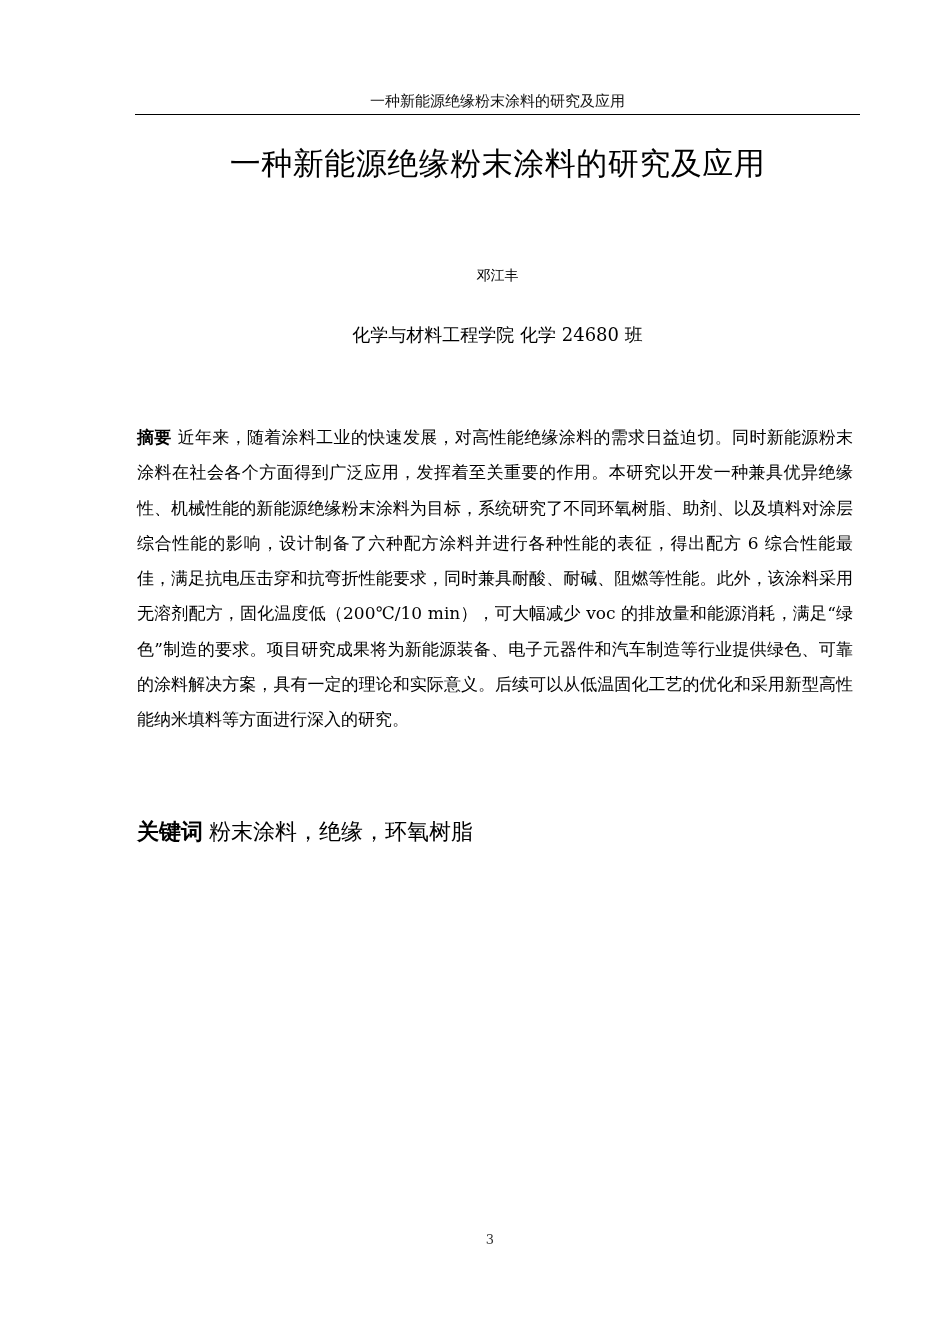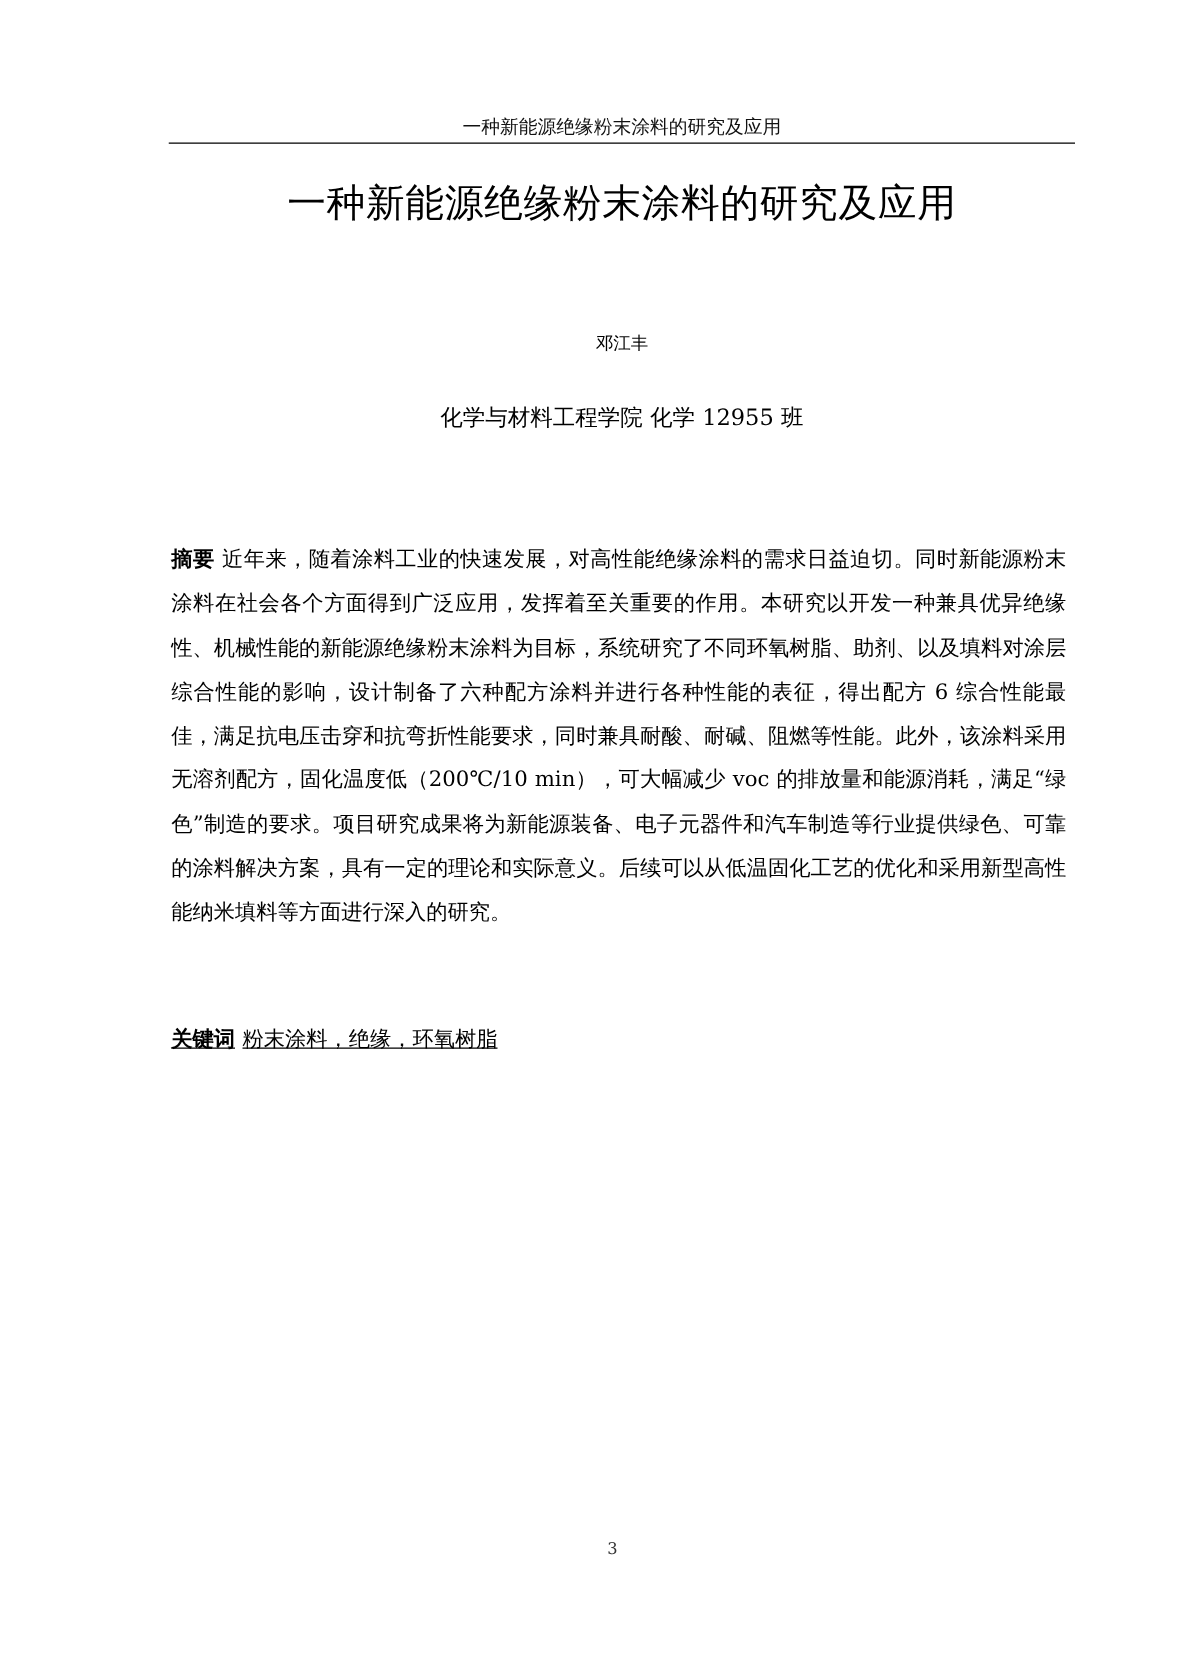--- a/index.html
+++ b/index.html
@@ -61,40 +61,39 @@
       width: 725px;
       top: 322px;
       text-align: center;
       font-size: 18px;
       line-height: 26px;
     }
     .abstract {
       position: absolute;
       left: 137px;
       width: 716px;
-      top: 431px;
+      top: 420px;
       font-size: 17px;
       line-height: 35.3px;
       text-align: justify;
       margin: 0;
     }
     .label-bold {
       font-family: "DejaVu Sans", "Liberation Sans", sans-serif;
       font-weight: bold;
       margin-right: 6px;
     }
     .keywords {
       position: absolute;
       left: 137px;
       width: 716px;
       top: 819px;
-      font-size: 17px;
+      font-size: 22px;
       line-height: 26px;
       margin: 0;
-      text-decoration: underline;
     }
     .page-number {
       position: absolute;
       left: 440px;
       width: 100px;
       top: 1231px;
       text-align: center;
       font-size: 13px;
       line-height: 18px;
       color: #333;
@@ -103,19 +102,19 @@
 </head>
 <body>
 
 <div class="page-header">一种新能源绝缘粉末涂料的研究及应用</div>
 <div class="header-rule"></div>
 
 <h1 class="doc-title">一种新能源绝缘粉末涂料的研究及应用</h1>
 
 <div class="author">邓江丰</div>
 
-<div class="affiliation">化学与材料工程学院  化学 12955 班</div>
+<div class="affiliation">化学与材料工程学院  化学 24680 班</div>
 
 <p class="abstract"><span class="label-bold">摘要</span><span>近年来，随着涂料工业的快速发展，对高性能绝缘涂料的需求日益迫切。同时新能源粉末涂料在社会各个方面得到广泛应用，发挥着至关重要的作用。本研究以开发一种兼具优异绝缘性、机械性能的新能源绝缘粉末涂料为目标，系统研究了不同环氧树脂、助剂、以及填料对涂层综合性能的影响，设计制备了六种配方涂料并进行各种性能的表征，得出配方 6 综合性能最佳，满足抗电压击穿和抗弯折性能要求，同时兼具耐酸、耐碱、阻燃等性能。此外，该涂料采用无溶剂配方，固化温度低（200℃/10 min），可大幅减少 voc 的排放量和能源消耗，满足“绿色”制造的要求。项目研究成果将为新能源装备、电子元器件和汽车制造等行业提供绿色、可靠的涂料解决方案，具有一定的理论和实际意义。后续可以从低温固化工艺的优化和采用新型高性能纳米填料等方面进行深入的研究。</span></p>
 
 <p class="keywords"><span class="label-bold">关键词</span><span>粉末涂料，绝缘，环氧树脂</span></p>
 
 <div class="page-number">3</div>
 
 </body></html>

